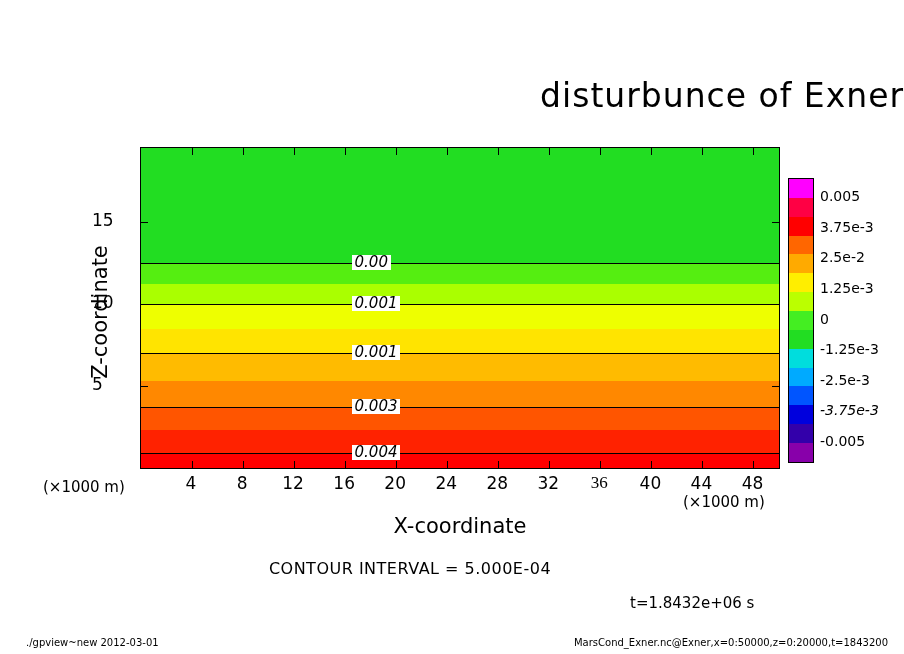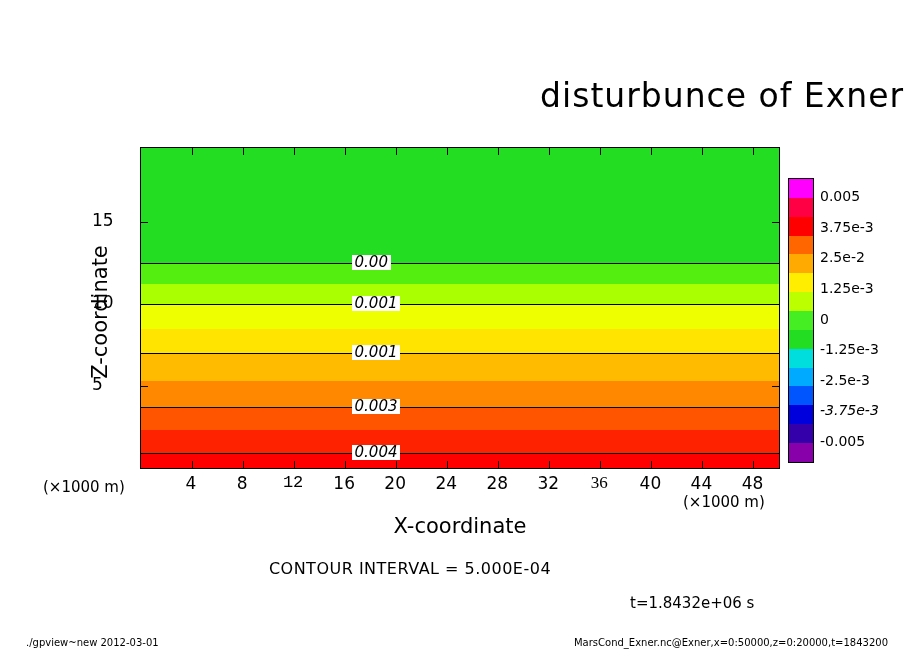--- a/index.html
+++ b/index.html
@@ -213,21 +213,21 @@
     <div class="cb-seg" style="height: 18.8667px; background: rgb(136, 0, 170);"></div>
   </div>
 
 <div class="abs" id="contour-interval">CONTOUR INTERVAL = 5.000E-04</div>
 <div class="abs" id="time-stamp">t=1.8432e+06 s</div>
 <div class="abs" id="footer-left">./gpview~new   2012-03-01</div>
 <div class="abs" id="footer-right">MarsCond_Exner.nc@Exner,x=0:50000,z=0:20000,t=1843200</div>
 
 <div class="abs xlabel-item" style="left: 191.04px;">4</div>
 <div class="abs xlabel-item" style="left: 242.08px;">8</div>
-<div class="abs xlabel-item" style="left: 293.12px; font-family: Liberation Mono, monospace;">12</div>
+<div class="abs xlabel-item" style="left: 293.12px;">12</div>
 <div class="abs xlabel-item" style="left: 344.16px;">16</div>
 <div class="abs xlabel-item" style="left: 395.2px;">20</div>
 <div class="abs xlabel-item" style="left: 446.24px;">24</div>
 <div class="abs xlabel-item" style="left: 497.28px;">28</div>
 <div class="abs xlabel-item" style="left: 548.32px;">32</div>
 <div class="abs xlabel-item" style="left: 599.36px; font-family: Liberation Serif, serif;">36</div>
 <div class="abs xlabel-item" style="left: 650.4px;">40</div>
 <div class="abs xlabel-item" style="left: 701.44px;">44</div>
 <div class="abs xlabel-item" style="left: 752.48px;">48</div>
 <div class="abs ylabel-item" style="top: 373.949px;">5</div>

